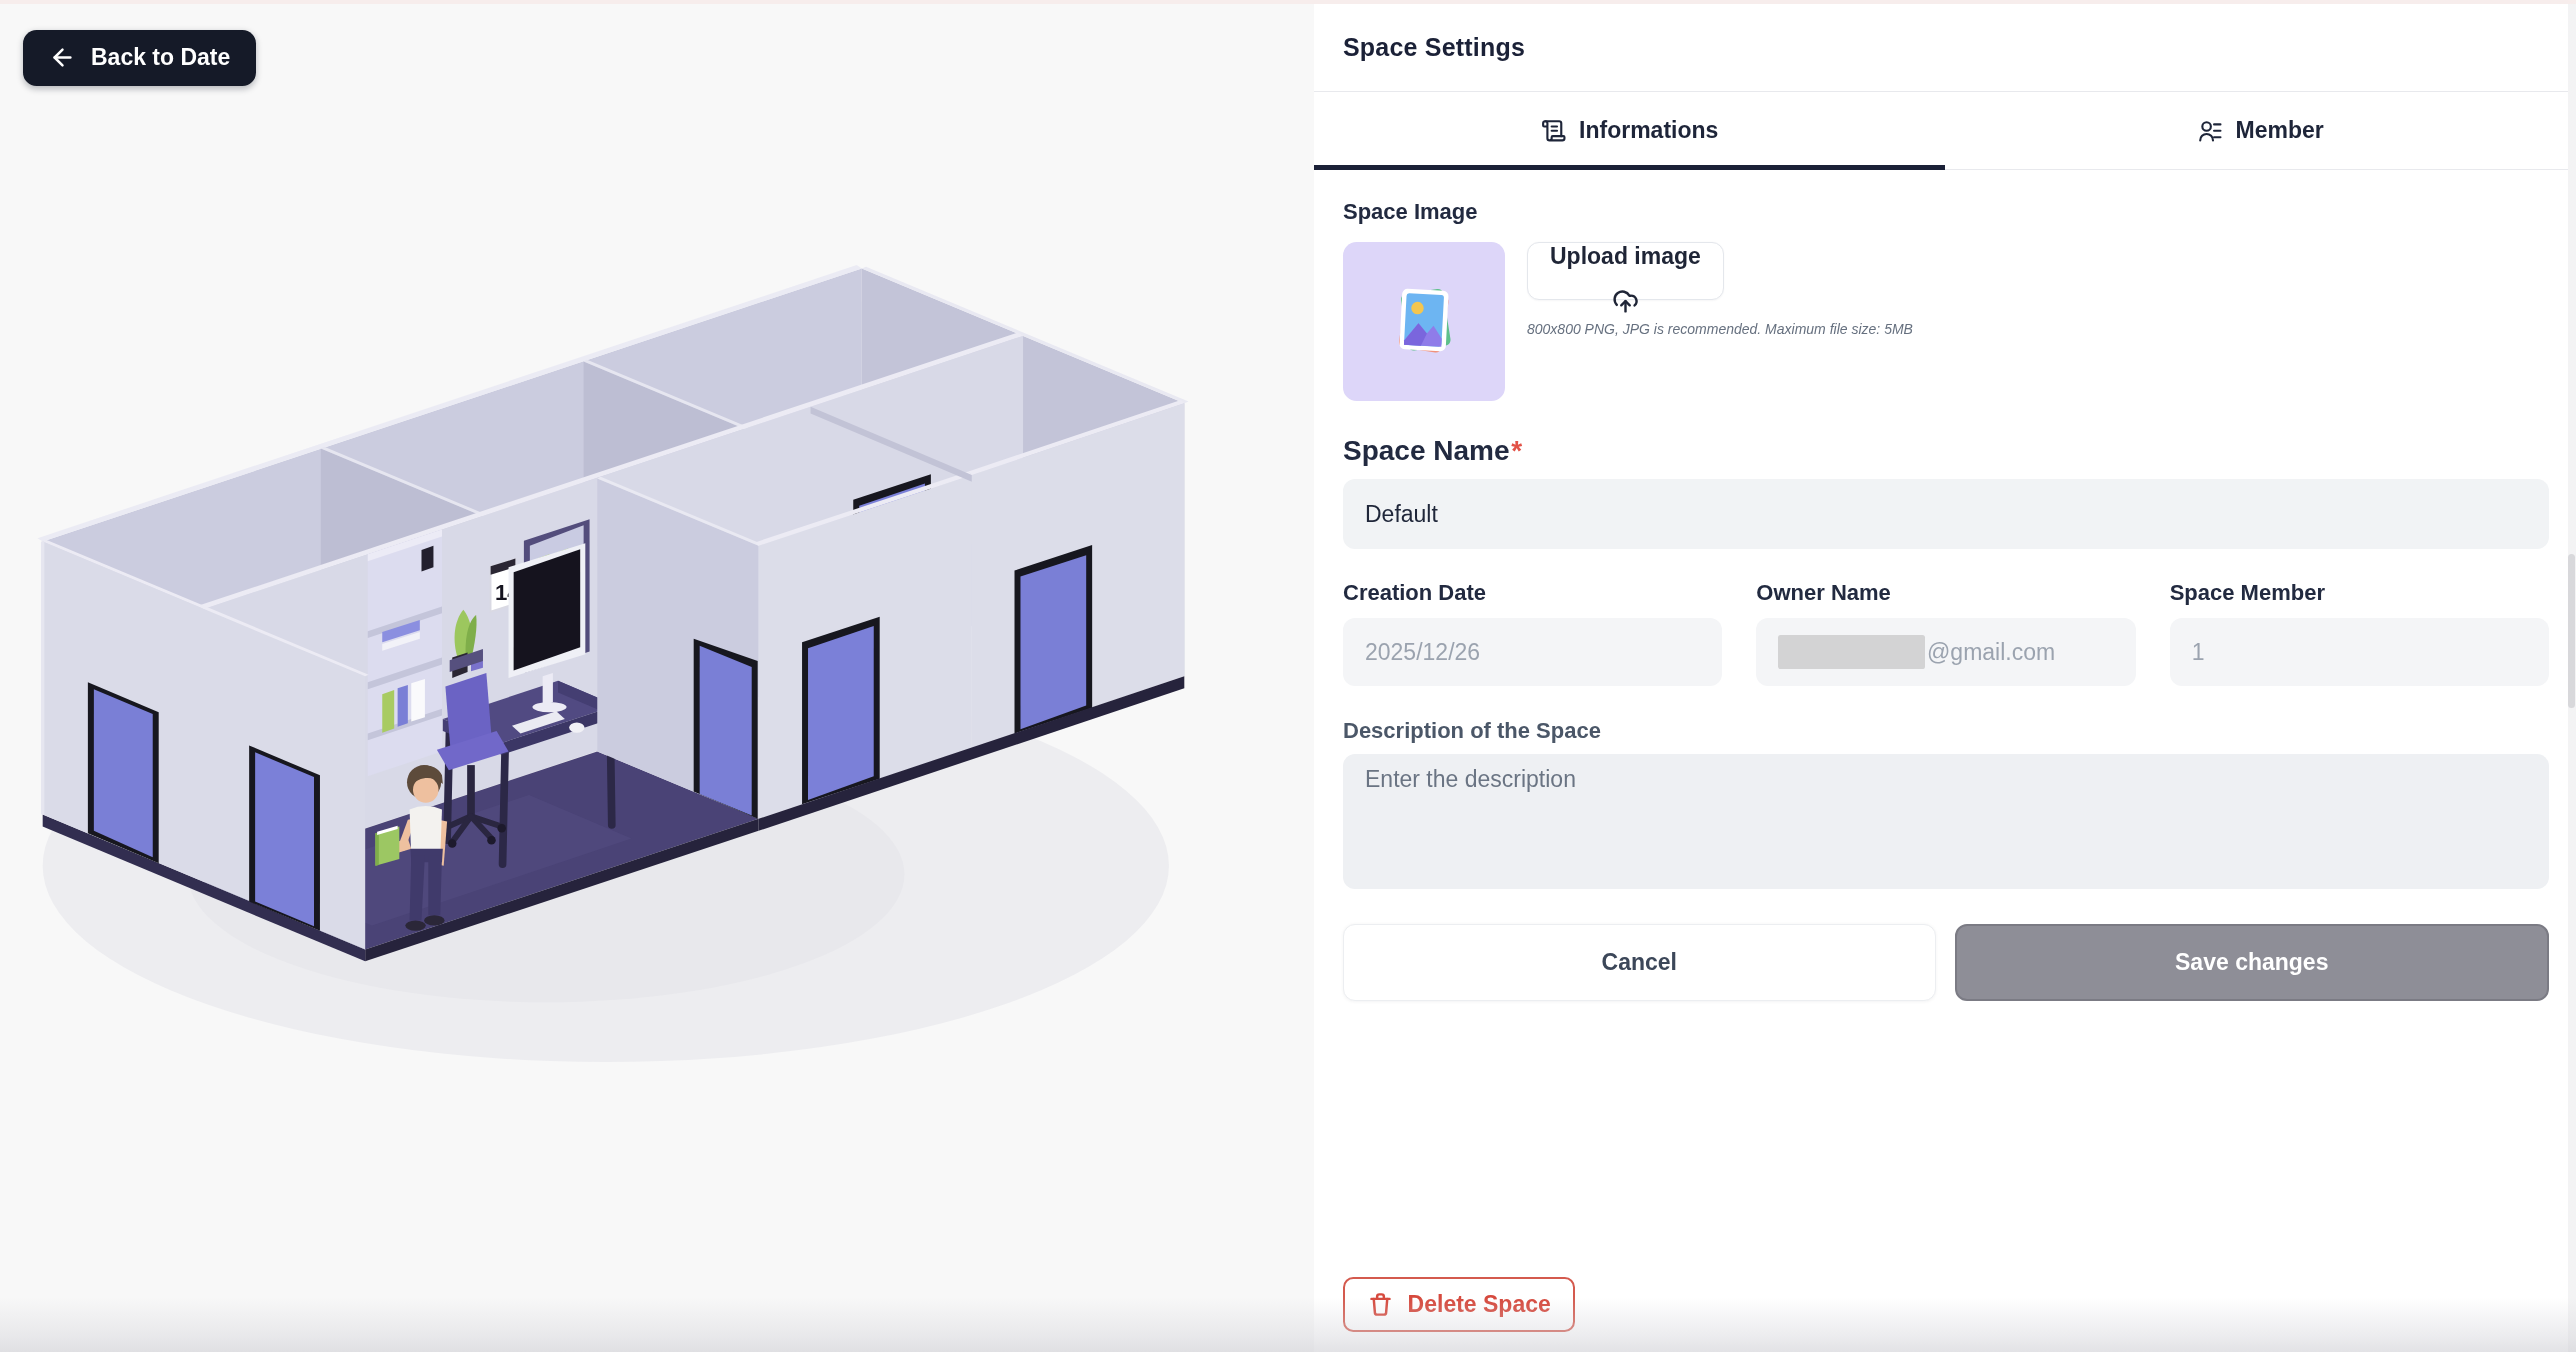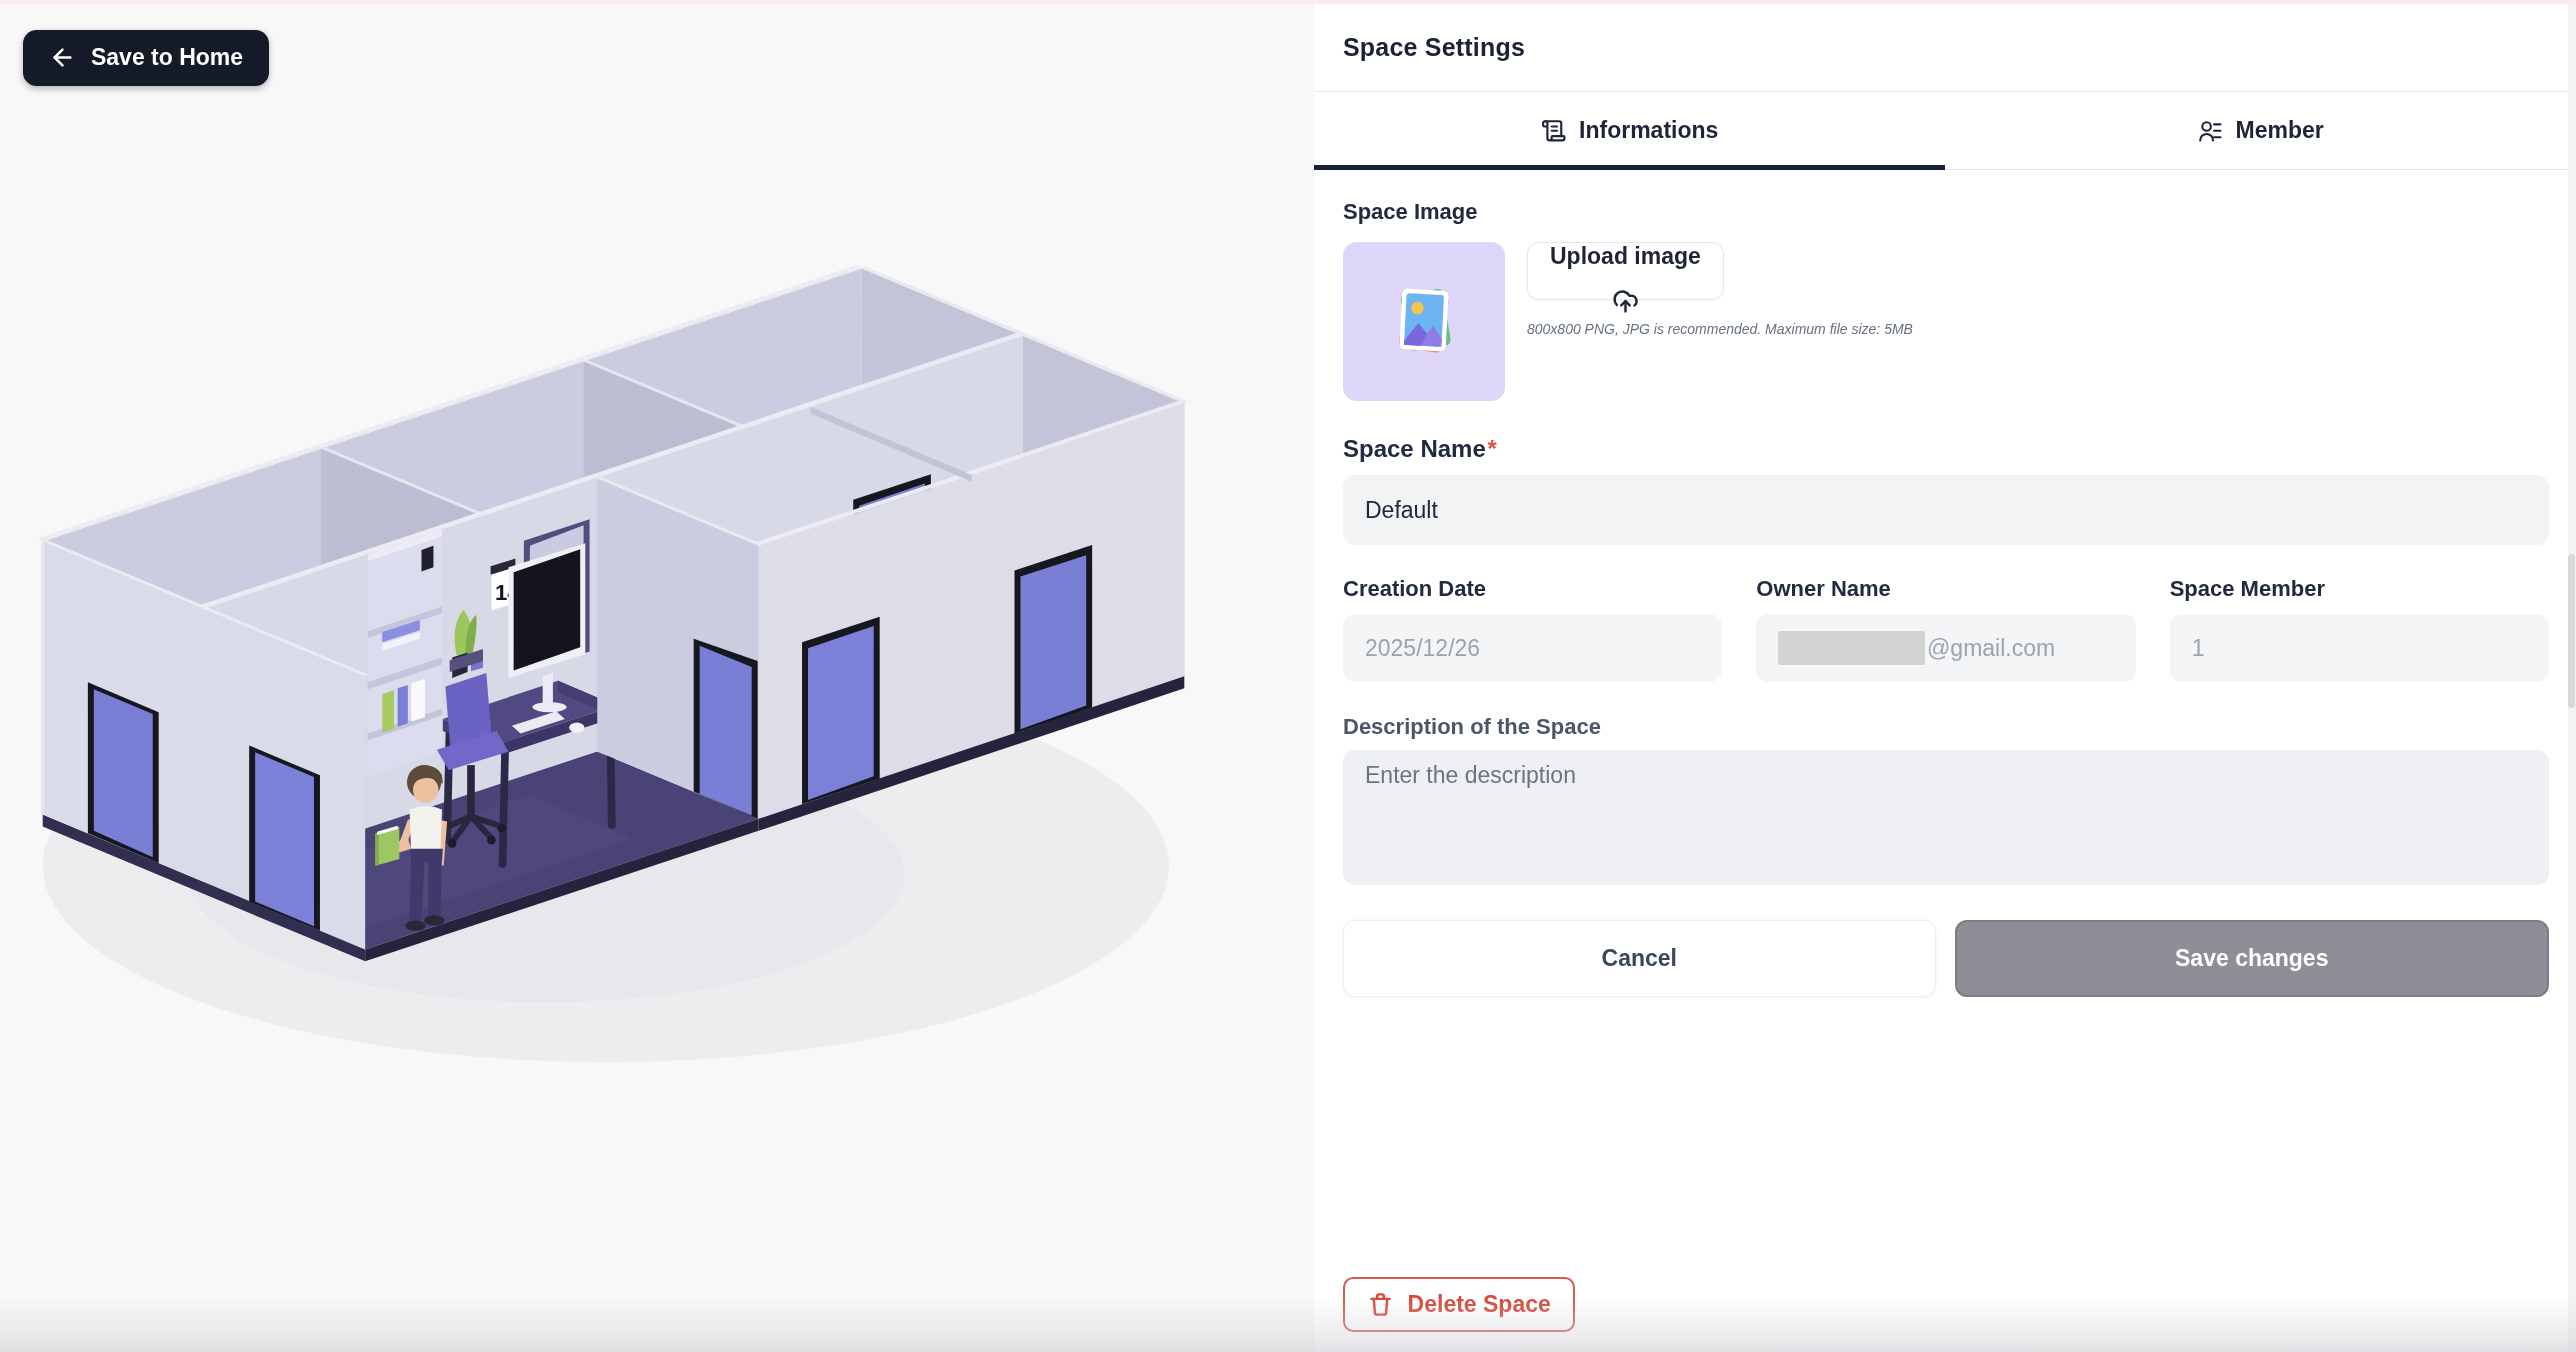--- a/index.html
+++ b/index.html
@@ -40,21 +40,21 @@
 
   .image-row { display:flex; gap:22px; margin-top:17px; }
   .thumb { width:162px; height:159px; border-radius:13.6px; background:#ddd6f9; display:flex; align-items:center; justify-content:center; cursor:pointer; flex:0 0 auto; }
   .upload-col { padding-top:0; }
   .upload-btn { display:inline-flex; align-items:center; gap:15.4px; height:58px; padding:0 22px;
     background:#ffffff; border:1.7px solid #e4e7ec; border-radius:12px; cursor:pointer;
     font-family:"Liberation Sans", sans-serif; font-size:23px; font-weight:600; color:#1f2536;
     box-shadow:0 0.9px 1.7px rgba(20,24,40,.04);flex-direction:column; }
   .upload-hint { margin-top:20.5px; font-size:14px; color:#66707f;font-style:italic; }
 
-  .label-row { margin-top:34px; font-size:24px; font-weight:600; color:#222a40; }
+  .label-row { margin-top:34px; font-size:28px; font-weight:600; color:#222a40; }
 
   .text-input { margin-top:12px; width:100%; height:70px; background:#f1f3f5; border:none; border-radius:12px;
     padding:0 22px; font-family:"Liberation Sans", sans-serif; font-size:23px; color:#20273a; outline:none; }
 
   .grid3 { display:flex; gap:34px; margin-top:31px; }
   .field { flex:1; min-width:0; }
   .field .f-label { font-size:22px; font-weight:600; color:#222a40; }
   .ghost-input { margin-top:12px; width:100%; height:68px; background:#f4f5f7; border:none; border-radius:12px;
     padding:0 22px; font-family:"Liberation Sans", sans-serif; font-size:23px; color:#9ba3af; display:flex; align-items:center; }
   input.ghost-input { display:block; color:#9ba3af; }
@@ -264,21 +264,21 @@
       </g>
     </svg>
 
     <button class="back-home">
       <span>
         <svg width="27" height="27" viewBox="0 0 24 24" fill="none" stroke="#ffffff" stroke-width="2.2" stroke-linecap="round" stroke-linejoin="round">
           <path d="M19 12H5"></path>
             <path d="m12 19-7-7 7-7"></path>
         </svg>
       </span>
-      <span>Save to Home</span>
+      <span>Back to Date</span>
     </button>
   </div>
 
   <div class="panel">
 
     <div class="panel-header">
       <div class="panel-title">Space Settings</div>
     </div>
 
     <div class="tabs">

